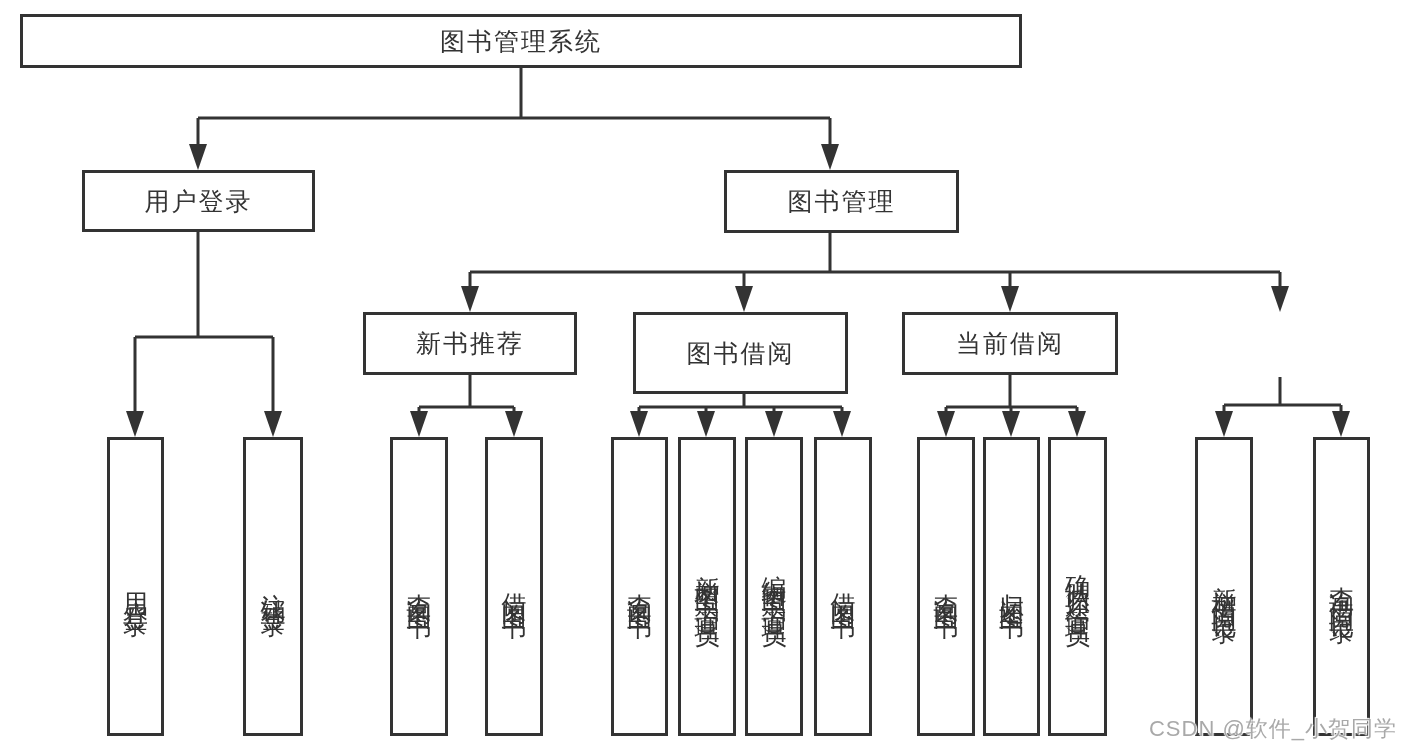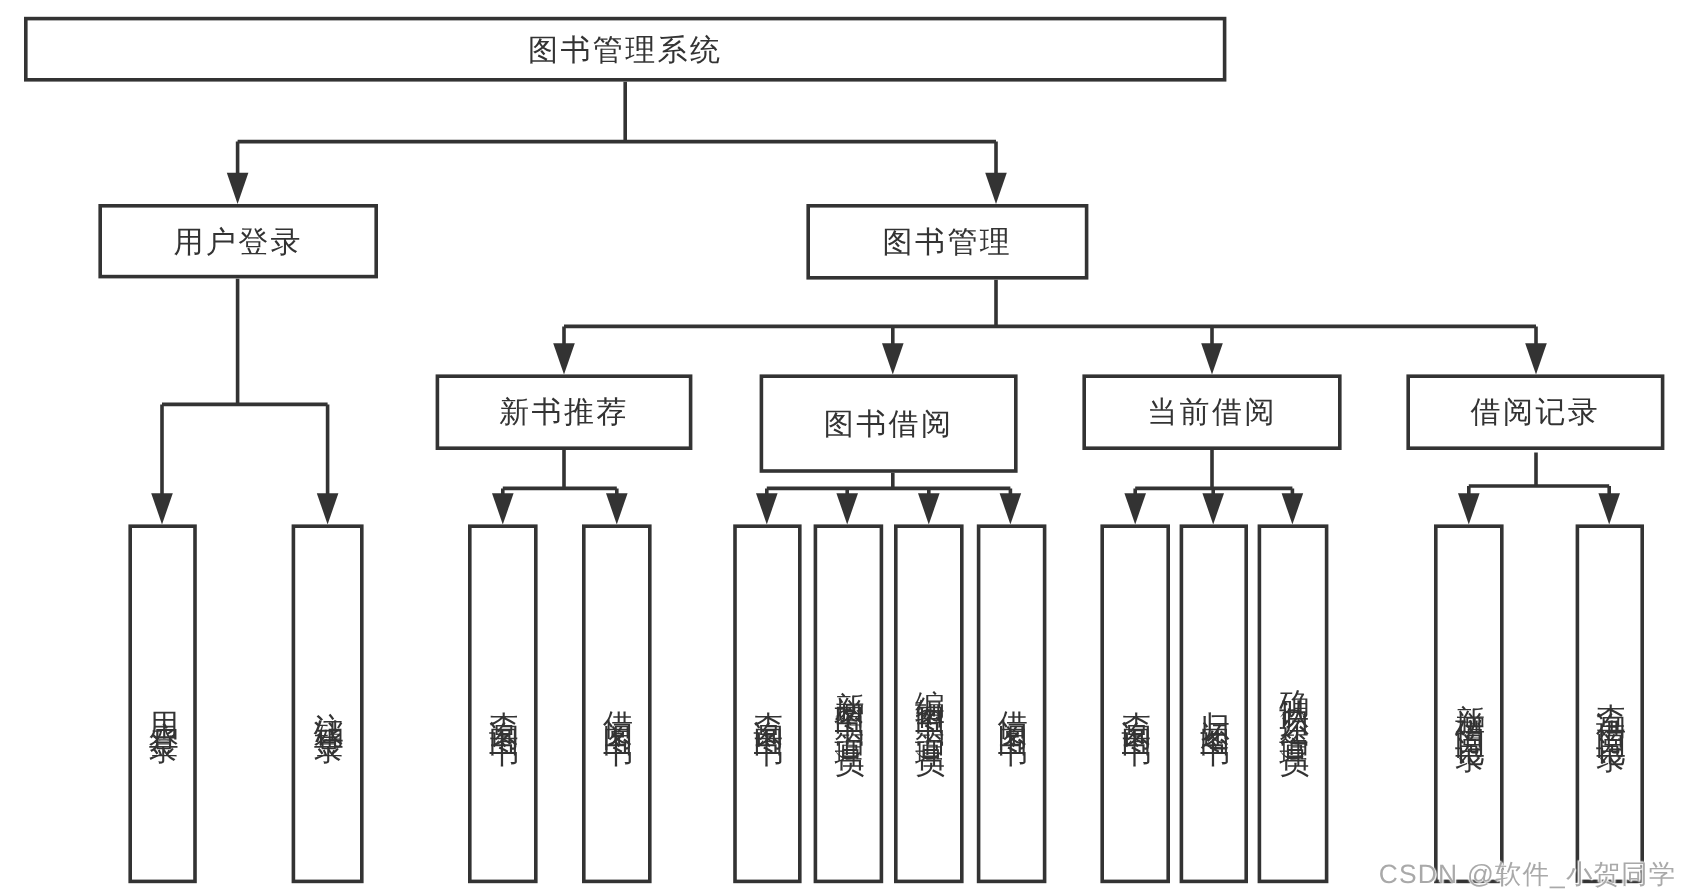--- a/index.html
+++ b/index.html
@@ -89,26 +89,25 @@
       <polygon points="1011,437 1002,411 1020,411"></polygon>
       <polygon points="1077,437 1068,411 1086,411"></polygon>
       <polygon points="1224,437 1215,411 1233,411"></polygon>
       <polygon points="1341,437 1332,411 1350,411"></polygon>
     </g>
   </svg>
 
   <div class="node h-node" style="left:20px;top:14px;width:1002px;height:54px;">图书管理系统</div>
 
   <div class="node h-node" style="left:82px;top:170px;width:233px;height:62px;">用户登录</div>
-  <div class="node h-node" style="left:672px;top:170px;width:235px;height:63px;">图书管理</div>
+  <div class="node h-node" style="left:724px;top:170px;width:235px;height:63px;">图书管理</div>
 
   <div class="node h-node" style="left:363px;top:312px;width:214px;height:63px;font-family:Liberation Mono, monospace;">新书推荐</div>
   <div class="node h-node" style="left:633px;top:312px;width:215px;height:82px;">图书借阅</div>
   <div class="node h-node" style="left:902px;top:312px;width:216px;height:63px;">当前借阅</div>
-  <div class="node h-node" style="left:1172px;top:312px;width:215px;height:63px;">借阅记录</div>
 
   <div class="node v-node" style="left:107px;top:437px;width:57px;height:299px;">用户登录</div>
   <div class="node v-node" style="left:243px;top:437px;width:60px;height:299px;">注销登录</div>
 
   <div class="node v-node" style="left:390px;top:437px;width:58px;height:299px;">查询图书</div>
   <div class="node v-node" style="left:485px;top:437px;width:58px;height:299px;">借阅图书</div>
 
   <div class="node v-node" style="left:611px;top:437px;width:57px;height:299px;">查询图书</div>
   <div class="node v-node" style="left:678px;top:437px;width:58px;height:299px;">新增图书（管理员）</div>
   <div class="node v-node" style="left:745px;top:437px;width:58px;height:299px;">编辑图书（管理员）</div>

